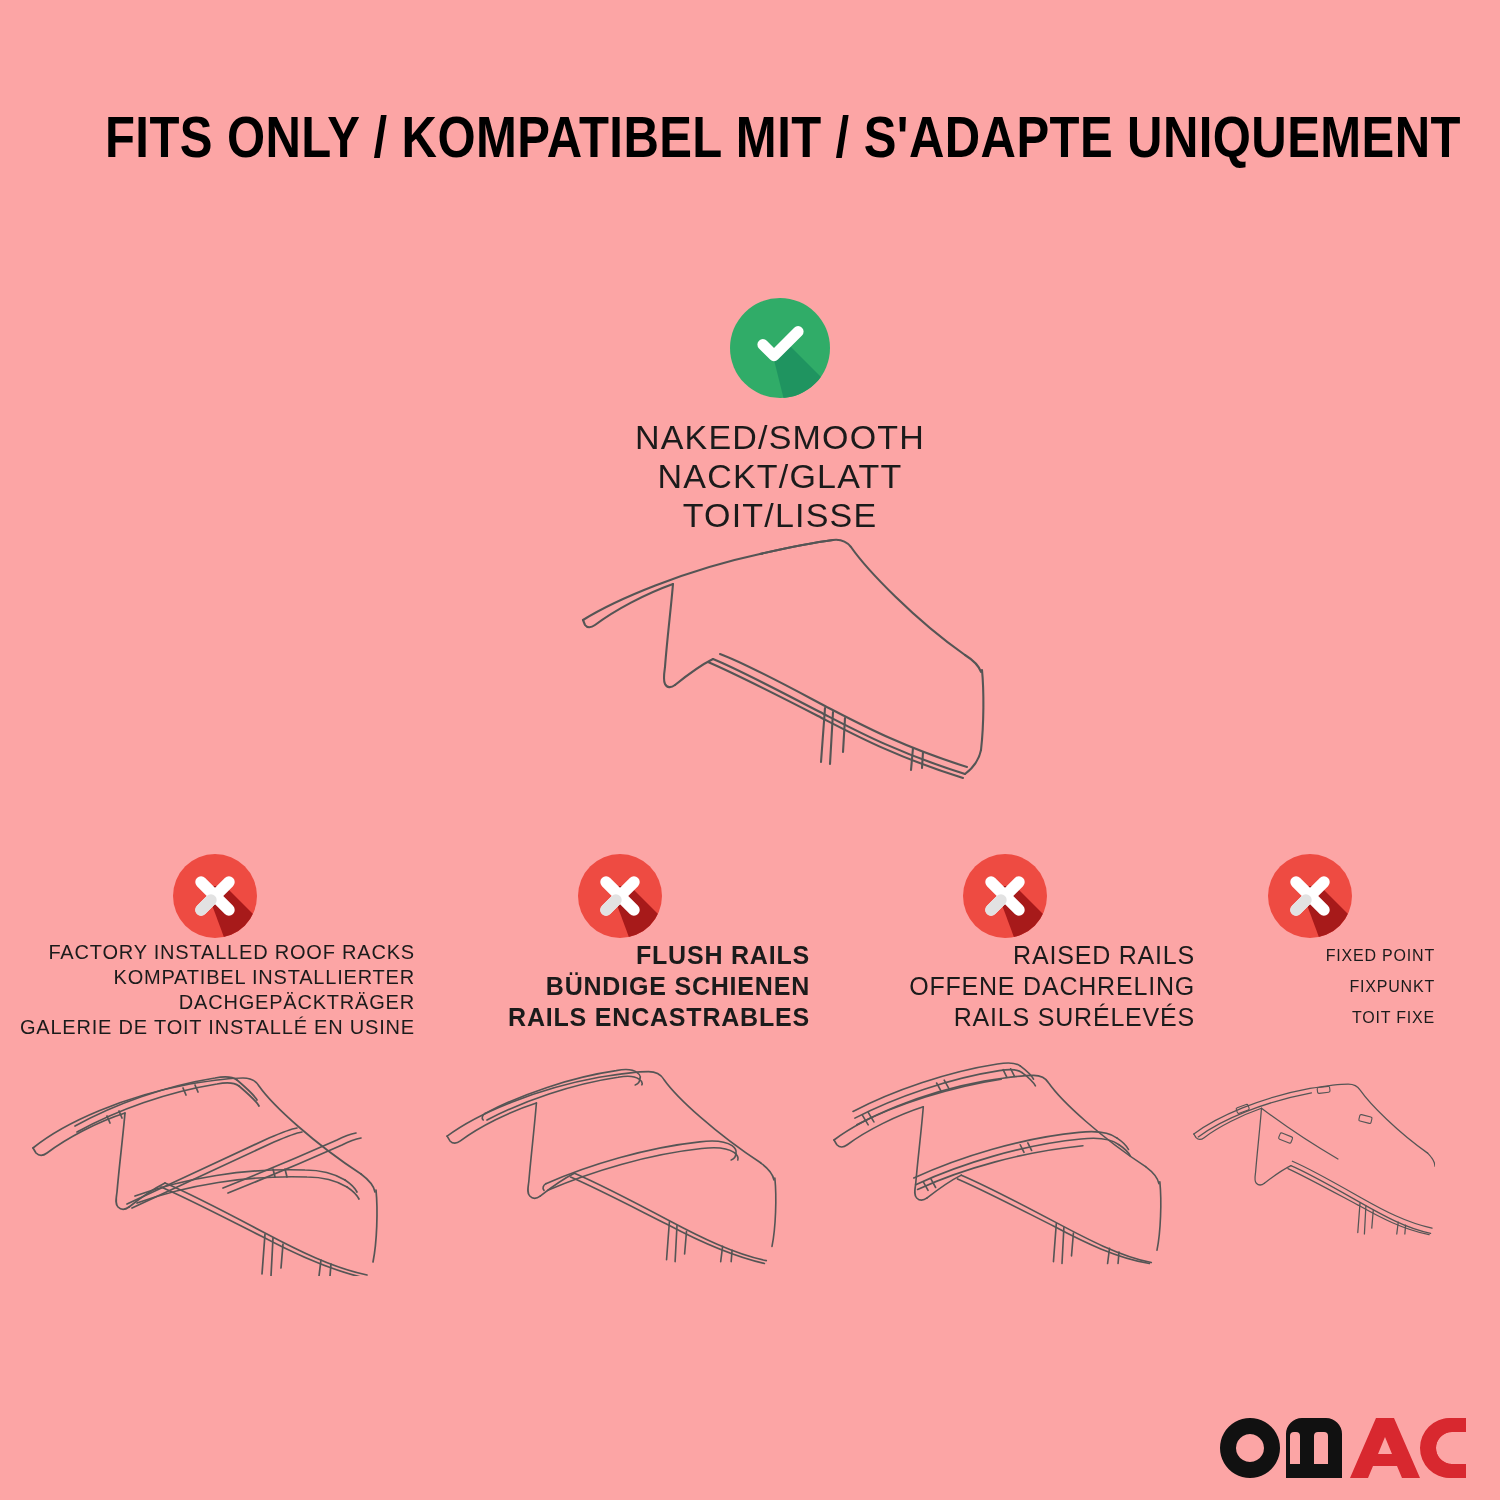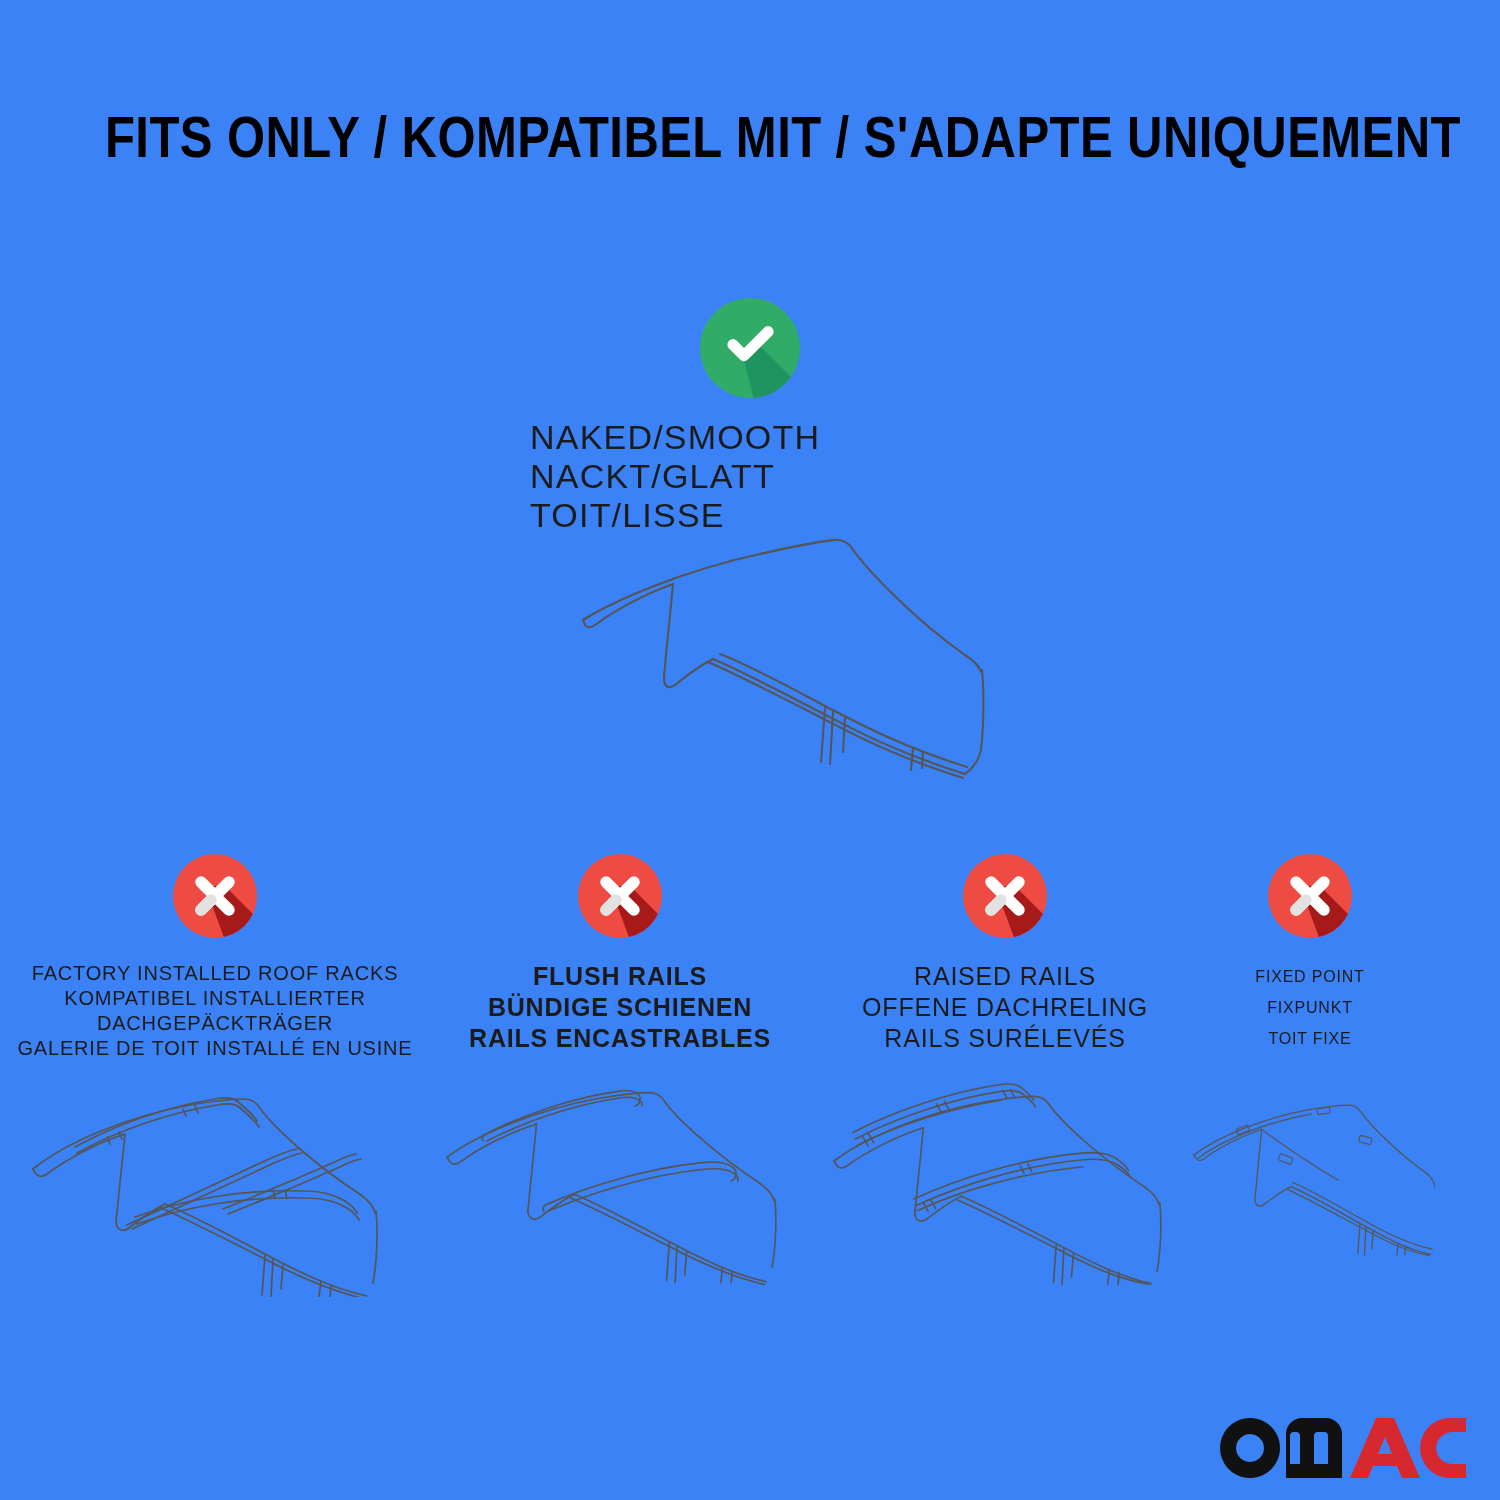--- a/index.html
+++ b/index.html
@@ -7,21 +7,21 @@
     width: 1500px;
     height: 1500px;
     background: #ffffff;
     font-family: "Liberation Sans", sans-serif;
     overflow: hidden;
   }
   .page {
     position: relative;
     width: 1500px;
     height: 1500px;
-    background: #3b82f6;
+    background: #fca5a5;
   }
 
   
   .title {
     position: absolute;
     top: 104px;
     left: 0;
     width: 1500px;
     text-align: center;
     font-family: "Liberation Sans", sans-serif;
@@ -31,23 +31,23 @@
     color: #000000;
     transform: scaleX(0.86);
     transform-origin: center top;
     white-space: nowrap;
   }
 
   
   .ok-block {
     position: absolute;
     top: 296px;
-    left: 530px;
+    left: 560px;
     width: 440px;
-    text-align: left;
+    text-align: center;
   }
   .badge {
     position: relative;
     width: 104px;
     height: 104px;
     margin: 0 auto;
   }
   .badge svg { display: block; width: 104px; height: 104px; }
 
   .ok-label {
@@ -81,22 +81,22 @@
   .col { position: absolute; top: 0; }
   .col-0 { left: 15px;   width: 400px; }
   .col-1 { left: 430px;  width: 380px; }
   .col-2 { left: 815px;  width: 380px; }
   .col-3 { left: 1185px; width: 250px; }
 
   .badge-x-wrap { text-align: center; }
   .badge-x { width: 88px; height: 88px; margin: 0 auto; display:block; }
 
   .x-label {
-    margin-top: 21px;
-    text-align: center;
+    margin-top: 0;
+    text-align: right;
     color: #1b1b1b;
     font-weight: 300;
     letter-spacing: 0.8px;
   }
   .x-label div { white-space: nowrap; }
   .col-0 .x-label { font-size: 20px; line-height: 25px; }
   .col-1 .x-label { font-size: 25px; line-height: 31px; font-weight: bold; }
   .col-2 .x-label { font-size: 25px; line-height: 31px; }
   .col-3 .x-label { font-size: 16px; line-height: 31px; }
 

